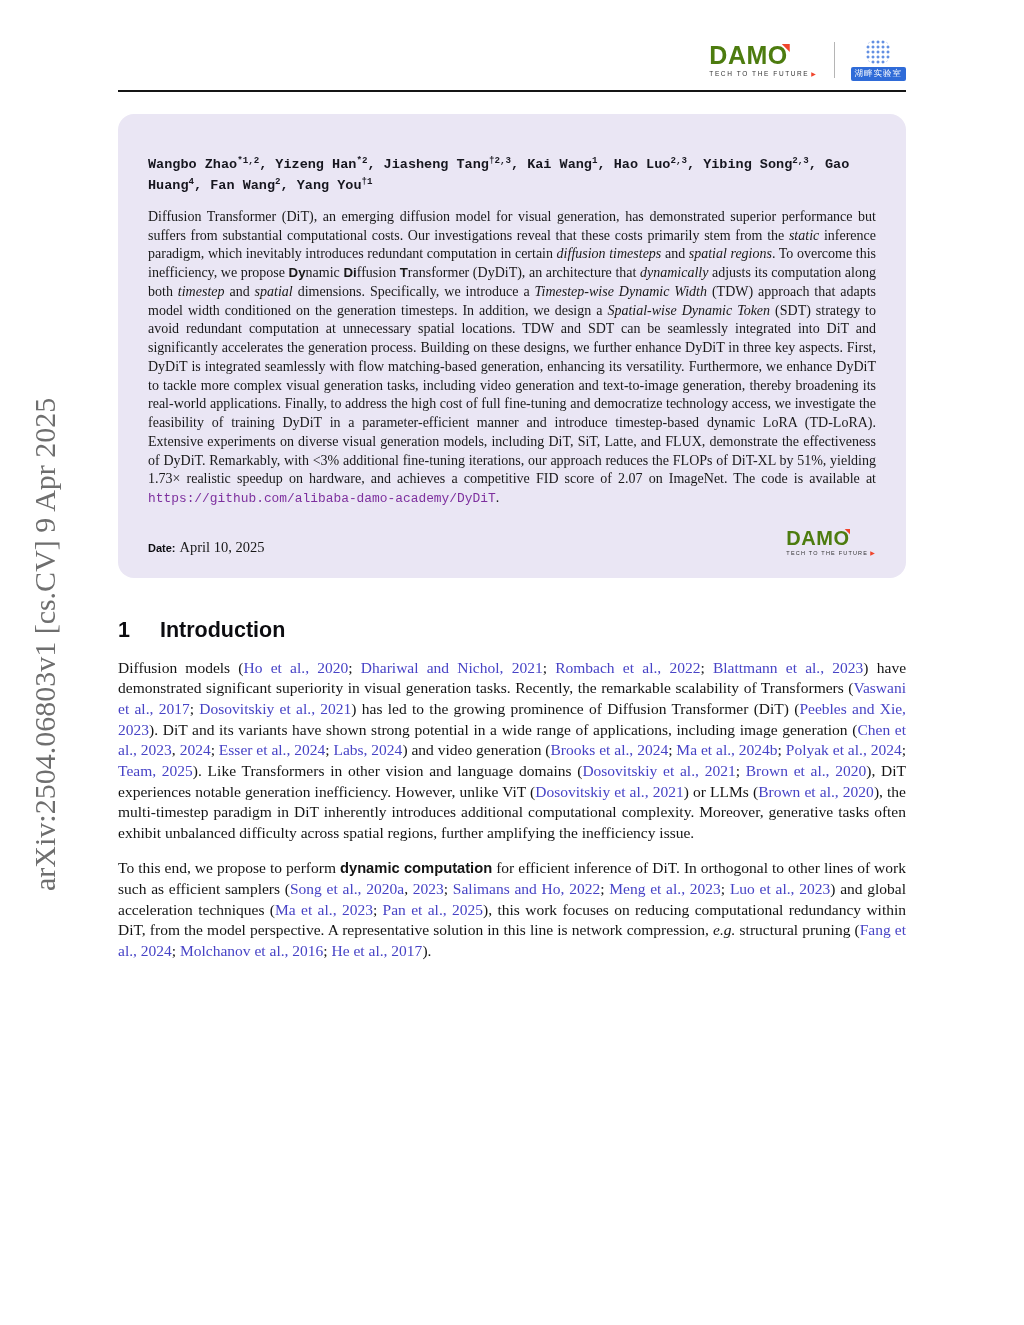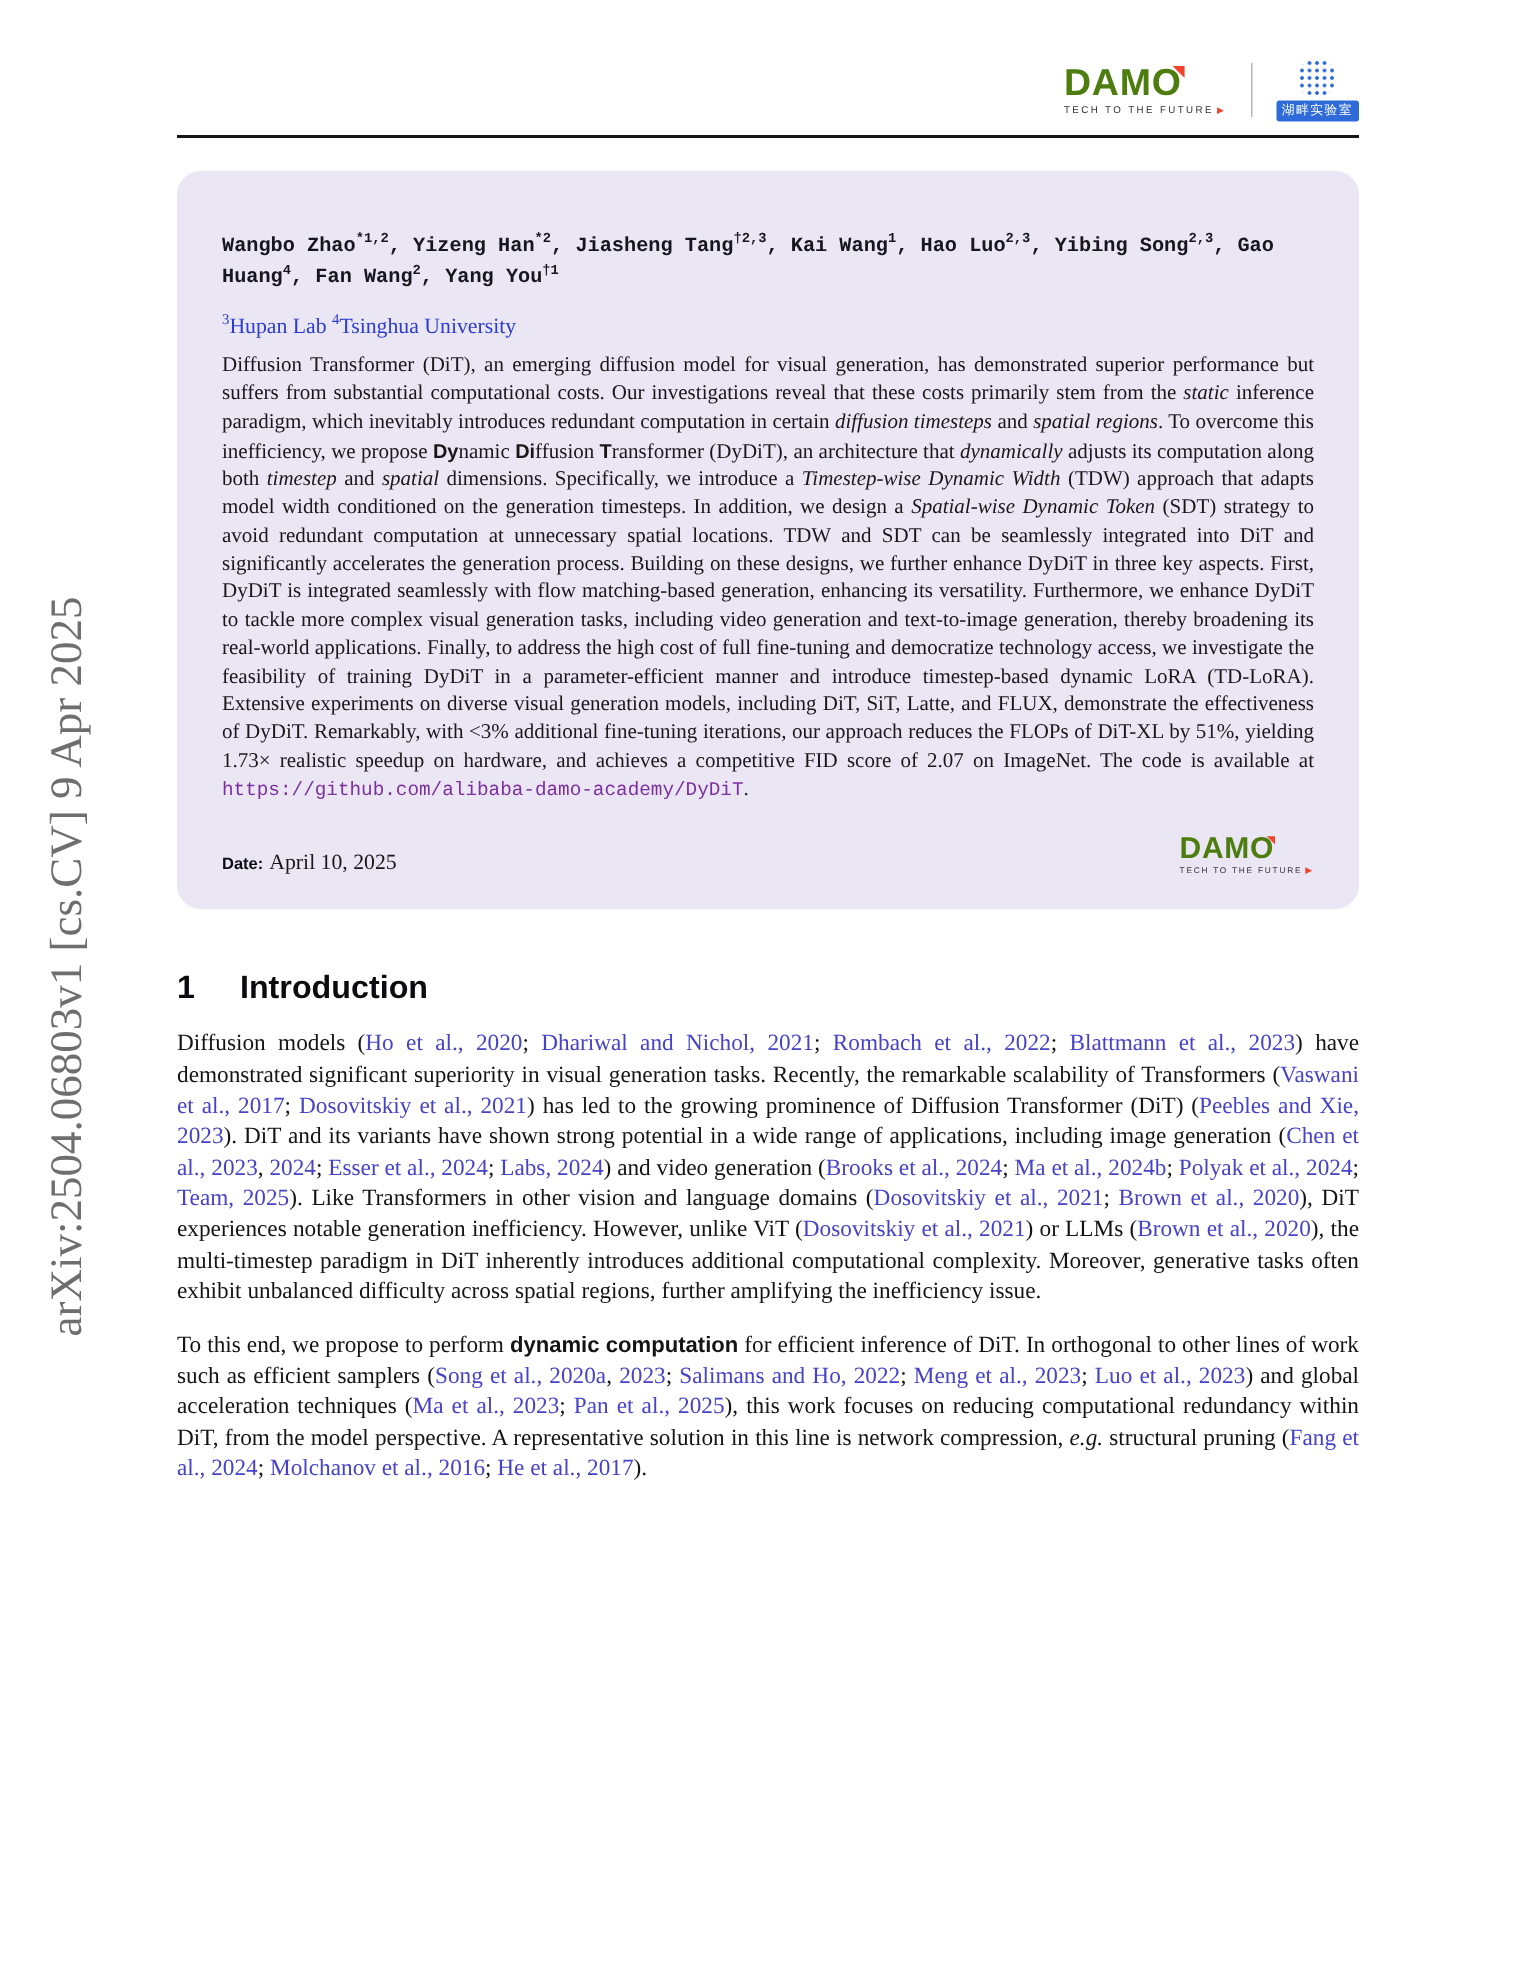--- a/index.html
+++ b/index.html
@@ -107,21 +107,20 @@
       </div>
     </div>
 
     <hr class="top-rule">
 
     <section class="title-card">
 
       <div class="authors"><span>Wangbo Zhao</span><sup>*1,2</sup><span>, </span><span>Yizeng Han</span><sup>*2</sup><span>, </span><span>Jiasheng Tang</span><sup>†2,3</sup><span>, </span><span>Kai Wang</span><sup>1</sup><span>, </span><span>Hao Luo</span><sup>2,3</sup><span>, </span><span>Yibing Song</span><sup>2,3</sup><span>, </span><span>Gao Huang</span><sup>4</sup><span>, </span><span>Fan Wang</span><sup>2</sup><span>, </span><span>Yang You</span><sup>†1</sup></div>
 
       <div class="affiliations">
-        <div class="aff-line"><sup>3</sup><span>Hupan Lab </span><sup>4</sup><span>Tsinghua University</span></div>
       </div>
 
       <p class="abstract"><span>Diffusion Transformer (DiT), an emerging diffusion model for visual generation, has demonstrated superior performance but suffers from substantial computational costs. Our investigations reveal that these costs primarily stem from the </span><span class="i">static</span><span> inference paradigm, which inevitably introduces redundant computation in certain </span><span class="i">diffusion timesteps</span><span> and </span><span class="i">spatial regions</span><span>. To overcome this inefficiency, we propose </span><span class="b">Dy</span><span>namic </span><span class="b">Di</span><span>ffusion </span><span class="b">T</span><span>ransformer (DyDiT), an architecture that </span><span class="i">dynamically</span><span> adjusts its computation along both </span><span class="i">timestep</span><span> and </span><span class="i">spatial</span><span> dimensions. Specifically, we introduce a </span><span class="i">Timestep-wise Dynamic Width</span><span> (TDW) approach that adapts model width conditioned on the generation timesteps. In addition, we design a </span><span class="i">Spatial-wise Dynamic Token</span><span> (SDT) strategy to avoid redundant computation at unnecessary spatial locations. TDW and SDT can be seamlessly integrated into DiT and significantly accelerates the generation process. Building on these designs, we further enhance DyDiT in three key aspects. First, DyDiT is integrated seamlessly with flow matching-based generation, enhancing its versatility. Furthermore, we enhance DyDiT to tackle more complex visual generation tasks, including video generation and text-to-image generation, thereby broadening its real-world applications. Finally, to address the high cost of full fine-tuning and democratize technology access, we investigate the feasibility of training DyDiT in a parameter-efficient manner and introduce timestep-based dynamic LoRA (TD-LoRA). Extensive experiments on diverse visual generation models, including DiT, SiT, Latte, and FLUX, demonstrate the effectiveness of DyDiT. Remarkably, with &lt;3% additional fine-tuning iterations, our approach reduces the FLOPs of DiT-XL by 51%, yielding 1.73× realistic speedup on hardware, and achieves a competitive FID score of 2.07 on ImageNet. The code is available at </span><span class="url">https://github.com/alibaba-damo-academy/DyDiT</span><span>.</span></p>
 
       <div class="date-row">
         <div class="date">
           <span class="date-label">Date:</span>
           <span class="date-value">April 10, 2025</span>
         </div>
         <div class="damo-logo small">

